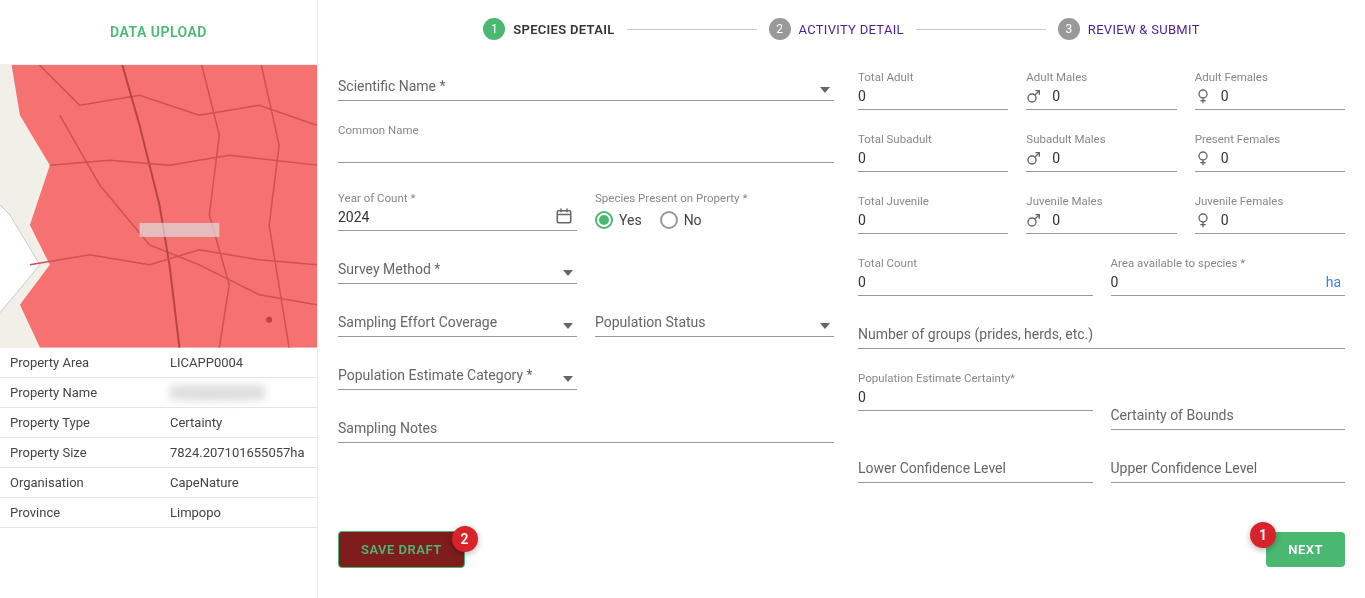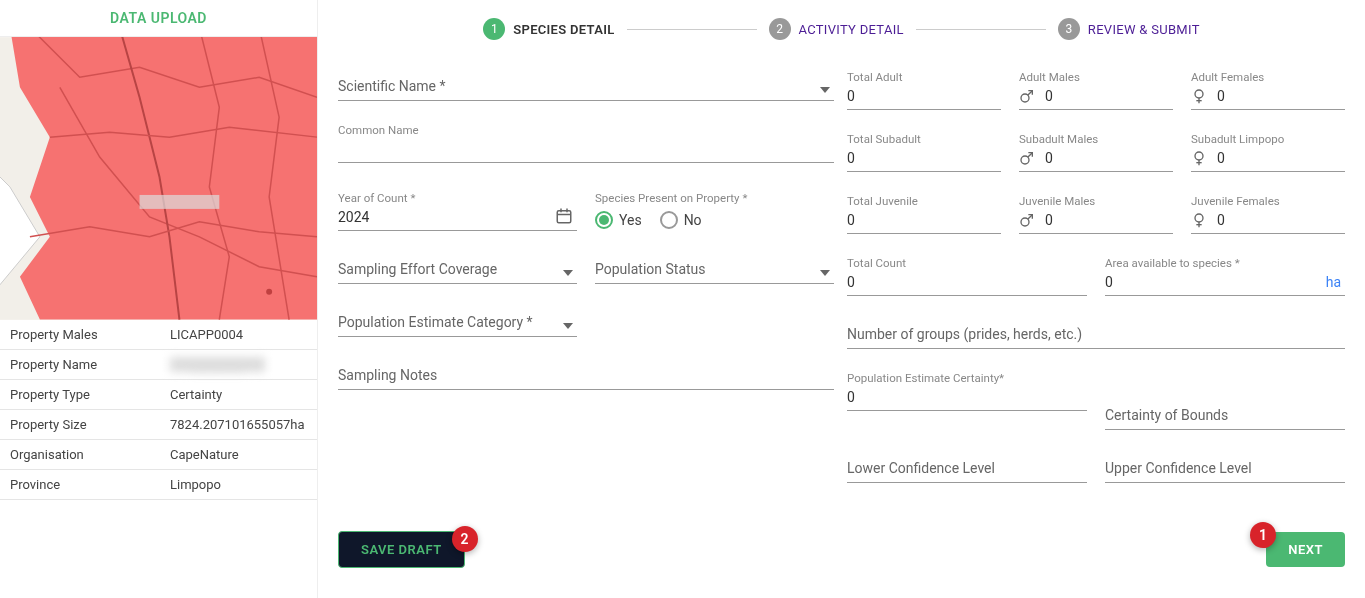--- a/index.html
+++ b/index.html
@@ -1,19 +1,19 @@
 <!DOCTYPE html>
 <html><head>
   <meta charset="utf-8">
   <style>
     * { box-sizing: border-box; margin: 0; padding: 0; font-family: -apple-system, BlinkMacSystemFont, 'Segoe UI', Roboto, Arial, sans-serif; }
     body { background: #fff; width: 1365px; height: 598px; overflow: hidden; display: flex; }
     
     .sidebar { width: 318px; flex-shrink: 0; border-right: 1px solid #eee; }
-    .sidebar-header { text-align: center; padding: 10px 0; border-bottom: 1px solid #eee; color: #4bb872; font-weight: 600; font-size: 14px; letter-spacing: 0.5px; }
+    .sidebar-header { text-align: center; padding: 24px 0; border-bottom: 1px solid #eee; color: #4bb872; font-weight: 600; font-size: 14px; letter-spacing: 0.5px; }
     .map-container { height: 283px; background: #f5f3ef; position: relative; overflow: hidden; }
     .map-svg { width: 100%; height: 100%; }
     
     .prop-table { width: 100%; }
     .prop-row { display: flex; border-bottom: 1px solid #e5e5e5; padding: 7px 12px 7px 10px; font-size: 13px; }
     .prop-label { width: 160px; color: #444; }
     .prop-value { color: #444; }
     .blurred { filter: blur(4px); user-select: none; background: #ddd; color: #ddd; padding: 0 20px; }
     
     .main { flex: 1; padding: 0 20px; display: flex; flex-direction: column; }
@@ -21,21 +21,21 @@
     .stepper { display: flex; align-items: center; justify-content: center; padding: 18px 0 10px; gap: 0; }
     .step { display: flex; align-items: center; gap: 8px; }
     .step-num { width: 22px; height: 22px; border-radius: 50%; display: flex; align-items: center; justify-content: center; font-size: 12px; color: #fff; }
     .step-num.active { background: #4bb872; }
     .step-num.inactive { background: #999; }
     .step-label { font-size: 13px; letter-spacing: 0.3px; }
     .step-label.active { color: #333; font-weight: 600; }
     .step-label.inactive { color: #4c1d95; }
     .step-connector { width: 130px; height: 1px; background: #ccc; margin: 0 12px; }
     
-    .form-body { display: flex; gap: 13px; flex: 1; padding-top: 22px; }
+    .form-body { display: flex; gap: 24px; flex: 1; padding-top: 22px; }
     .form-col { display: flex; flex-direction: column; }
     .col-left { width: 496px; }
     .col-right { flex: 1; }
     
     .field { position: relative; margin-bottom: 24px; }
     .field-label-sm { font-size: 11.5px; color: #888; position: absolute; top: -2px; left: 0; }
     .field-label-ph { font-size: 14px; color: #666; }
     .field-input { width: 100%; border: none; border-bottom: 1px solid #999; padding: 16px 0 5px 0; font-size: 14px; color: #333; background: transparent; outline: none; }
     .field-underline { border-bottom: 1px solid #999; padding: 4px 0 5px 0; }
     
@@ -53,21 +53,21 @@
     .radio-outer.checked { border-color: #4bb872; }
     .radio-inner { width: 10px; height: 10px; border-radius: 50%; background: #4bb872; }
     
     .icon-gender { position: absolute; left: 0; bottom: 6px; color: #666; }
     .with-icon .field-input { padding-left: 26px; }
     
     .unit-suffix { position: absolute; right: 4px; bottom: 6px; color: #3b82f6; font-size: 14px; }
     
     .footer-buttons { display: flex; justify-content: space-between; align-items: center; padding: 20px 0 30px 0; }
     .btn { padding: 10px 22px; border-radius: 4px; font-size: 13px; font-weight: 600; letter-spacing: 0.5px; cursor: pointer; border: none; position: relative; }
-    .btn-outline { background: #0f172a; border: 1px solid #4bb872; color: #4bb872; }
+    .btn-outline { background: #7f1d1d; border: 1px solid #4bb872; color: #4bb872; }
     .btn-primary { background: #4bb872; color: #fff; }
     
     .badge { position: absolute; width: 26px; height: 26px; border-radius: 50%; background: #d8232a; color: #fff; display: flex; align-items: center; justify-content: center; font-size: 14px; font-weight: 600; box-shadow: 0 2px 6px rgba(0,0,0,0.3); }
     .badge-next { top: -10px; left: -16px; }
     .badge-save { top: -6px; right: -14px; }
     
     svg { display: block; }
   </style>
 </head>
 <body>
@@ -85,21 +85,21 @@
       <path d="M 30 200 L 90 190 L 150 200 L 200 185 L 260 195 L 318 200" stroke="#d15050" stroke-width="1.5" fill="none"></path>
       <path d="M 200 -10 L 220 70 L 210 150 L 230 220 L 220 283" stroke="#d15050" stroke-width="1.5" fill="none"></path>
       <path d="M 260 -10 L 280 80 L 270 160 L 290 283" stroke="#d15050" stroke-width="1.5" fill="none"></path>
       <path d="M 50 100 L 110 95 L 170 100 L 230 90 L 318 100" stroke="#d15050" stroke-width="1.5" fill="none"></path>
       <circle cx="270" cy="255" r="3" fill="#c04040"></circle>
       <rect x="140" y="158" width="80" height="14" fill="#ddd" opacity="0.7"></rect>
     </svg>
   </div>
   <div class="prop-table">
     <div class="prop-row">
-      <div class="prop-label">Property Males</div>
+      <div class="prop-label">Property Area</div>
       <div class="prop-value">LICAPP0004</div>
     </div>
     <div class="prop-row">
       <div class="prop-label">Property Name</div>
       <div class="prop-value blurred">██████</div>
     </div>
     <div class="prop-row">
       <div class="prop-label">Property Type</div>
       <div class="prop-value">Certainty</div>
     </div>
@@ -176,20 +176,31 @@
               <span>Yes</span>
             </label>
             <label class="radio-item">
               <span class="radio-outer"></span>
               <span>No</span>
             </label>
           </div>
         </div>
       </div>
 
+      <div class="row-2">
+        <div class="field">
+          <div class="field-underline"><span class="field-label-ph">Survey Method *</span></div>
+          <span class="select-caret">
+              <svg width="10" height="6" viewBox="0 0 10 6">
+                <path d="M0 0 L5 6 L10 0 Z" fill="#666"></path>
+              </svg>
+            </span>
+        </div>
+        <div></div>
+      </div>
 
       <div class="row-2">
         <div class="field">
           <div class="field-underline"><span class="field-label-ph">Sampling Effort Coverage</span></div>
           <span class="select-caret">
               <svg width="10" height="6" viewBox="0 0 10 6">
                 <path d="M0 0 L5 6 L10 0 Z" fill="#666"></path>
               </svg>
             </span>
         </div>
@@ -260,21 +271,21 @@
           <span class="icon-gender">
               <svg width="16" height="16" viewBox="0 0 24 24">
                 <circle cx="9" cy="15" r="6" fill="none" stroke="#666" stroke-width="2"></circle>
                 <line x1="13" y1="11" x2="20" y2="4" stroke="#666" stroke-width="2"></line>
                 <polyline points="14,4 20,4 20,10" fill="none" stroke="#666" stroke-width="2"></polyline>
               </svg>
             </span>
           <input class="field-input" value="0" style="">
         </div>
         <div class="field with-icon">
-          <span class="field-label-sm">Subadult Limpopo</span>
+          <span class="field-label-sm">Present Females</span>
           <span class="icon-gender">
               <svg width="16" height="16" viewBox="0 0 24 24">
                 <circle cx="12" cy="9" r="6" fill="none" stroke="#666" stroke-width="2"></circle>
                 <line x1="12" y1="15" x2="12" y2="23" stroke="#666" stroke-width="2"></line>
                 <line x1="8" y1="19" x2="16" y2="19" stroke="#666" stroke-width="2"></line>
               </svg>
             </span>
           <input class="field-input" value="0" style="">
         </div>
       </div>

